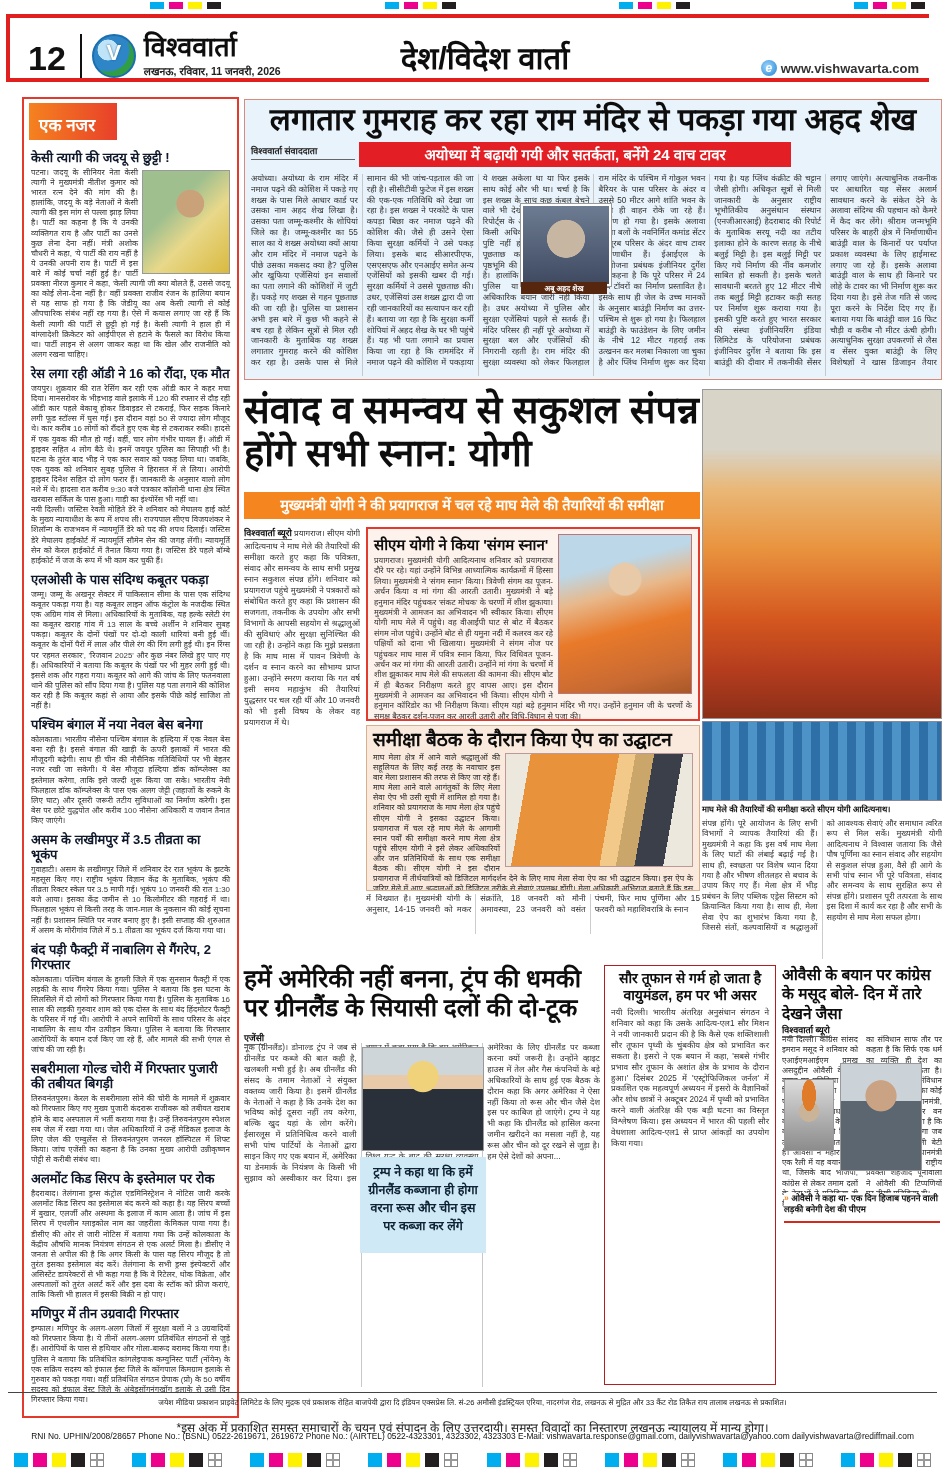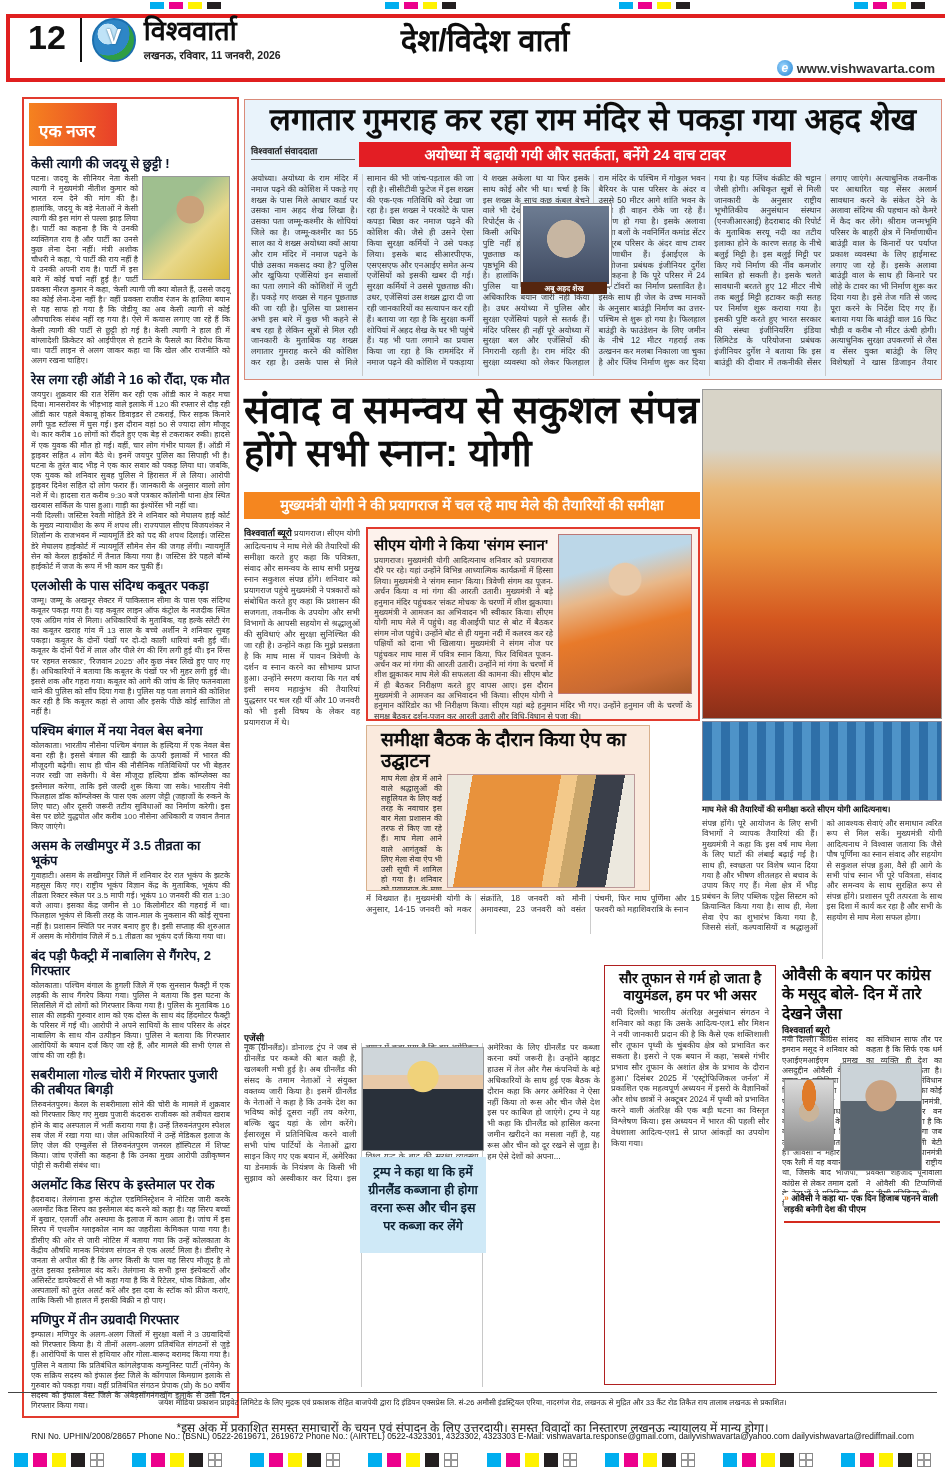--- a/index.html
+++ b/index.html
@@ -11,39 +11,39 @@
   .cmyk-bottom{bottom:6px;left:14px;right:14px;height:14px;}
   .cmyk-group{display:flex;gap:5px;}
   .sw{width:14px;height:7px;}
   .cmyk-bottom .sw{width:14px;height:14px;}
   .sw-c{background:#00aeef}.sw-m{background:#ec008c}.sw-y{background:#fff200}.sw-k{background:#231f20}
   .sw-reg{background:
      linear-gradient(#0000 44%,#999 44% 56%,#0000 56%),
      linear-gradient(90deg,#0000 44%,#999 44% 56%,#0000 56%),#fff;
      border:1px solid #888;box-sizing:border-box;}
   
-  #header{position:absolute;left:6px;top:14px;right:0;height:60px;border:4px solid #e01f1f;border-right:none;
-          display:flex;align-items:flex-start;}
+  #header{position:absolute;left:6px;top:14px;right:16px;height:60px;border:4px solid #e01f1f;border-right:none;
+          display:flex;align-items:flex-end;}
   .pageno{font-size:34px;font-weight:700;color:#111;padding:0 14px 0 18px;}
   .hdr-div{width:2px;height:44px;background:#111;margin-right:10px;}
   .logo{width:40px;height:40px;border-radius:50%;margin-right:8px;flex:0 0 auto;
         background:radial-gradient(circle at 35% 35%,#bfe3f7 0 28%,#2e86c6 29% 58%,#2f9e44 59% 100%);
         border:2px solid #1b6fae;position:relative;}
   .logo:after{content:"V";position:absolute;left:0;right:0;top:4px;text-align:center;color:#fff;font-weight:800;font-size:22px;text-shadow:0 0 2px #14557d;}
   .masthead-name{font-size:27px;font-weight:800;color:#0d0d0d;line-height:1;}
   .masthead-date{font-size:10.5px;font-weight:700;color:#222;margin-top:3px;}
   .section-title{font-size:31px;font-weight:800;color:#0d0d0d;margin-left:120px;white-space:nowrap;}
   .website{margin-left:auto;margin-right:10px;align-self:flex-end;margin-bottom:2px;font-size:13px;font-weight:700;color:#333;display:flex;align-items:center;gap:4px;}
   .eicon{width:16px;height:16px;border-radius:50%;background:radial-gradient(circle at 40% 40%,#9fd8ff,#1e7fd0);color:#fff;
          font-weight:800;font-size:12px;line-height:16px;text-align:center;font-style:italic;}
   
   #sidebar{position:absolute;left:22px;top:97px;width:217px;height:1321px;border:2px solid #e23b2e;
            padding:5px 7px;box-sizing:border-box;overflow:hidden;background:#fff;}
   .eknajar-tab{display:inline-block;background:linear-gradient(90deg,#f5821f,#e8402a);color:#fff;font-weight:800;
-           font-size:17px;padding:16px 22px 4px 10px;margin:-1px 0 4px -2px;}
+           font-size:17px;padding:10px 22px 4px 10px;margin:-1px 0 4px -2px;}
   .brief h4{margin:7px 0 2px 0;font-size:13px;font-weight:800;color:#0f172a;line-height:1.15;}
   .brief p{margin:0;font-size:7.9px;line-height:1.28;text-align:justify;color:#3a3a3a;}
   .brief-photo{float:right;width:86px;height:102px;margin:2px 0 3px 4px;border:1px solid #999;
       background:radial-gradient(circle at 55% 32%,#caa27a 0 16%,#0000 17%),
                  linear-gradient(135deg,#9fbf8f 0 35%,#e8d88a 60%,#d9b93f 100%);}
   
   #main{position:absolute;left:244px;top:97px;width:698px;height:1326px;}
   .abs{position:absolute;box-sizing:border-box;}
   
   #lead-box{left:0;top:2px;width:698px;height:281px;background:#e9f3fb;border:1px solid #d98b7a;overflow:hidden;}
@@ -62,21 +62,21 @@
   #yogi-banner{left:0;top:395px;width:456px;height:27px;background:#f5861f;color:#fff;font-weight:800;
                font-size:14.5px;text-align:center;line-height:27px;overflow:hidden;}
   #yogi-leftcol{left:0;top:430px;width:116px;height:432px;font-size:8.2px;line-height:1.34;text-align:justify;color:#333;overflow:hidden;}
   .byline-sm{font-size:9px;font-weight:800;color:#111;border-bottom:1px solid #666;display:inline-block;margin-bottom:2px;}
   #sangam-box{left:122px;top:430px;width:334px;height:194px;border:2px solid #e23b2e;background:#fdf2ec;padding:5px 6px;overflow:hidden;}
   #sangam-title{font-size:15px;font-weight:800;color:#0d0d0d;margin-bottom:2px;}
   #sangam-body{font-size:8px;line-height:1.3;text-align:justify;color:#333;}
   .bathing-photo{float:right;width:132px;height:158px;margin:0 0 2px 5px;border:1px solid #b77;
       background:radial-gradient(circle at 50% 28%,#e8c9a8 0 12%,#0000 13%),
                  linear-gradient(165deg,#bcd7e8 0 22%,#e8b88a 38%,#e87a2a 58%,#c96a33 85%,#a85828);}
-  #app-box{left:122px;top:628px;width:284px;height:166px;background:#faeadd;border:1px solid #d8b08c;padding:4px 14px;overflow:hidden;}
+  #app-box{left:122px;top:628px;width:334px;height:166px;background:#faeadd;border:1px solid #d8b08c;padding:4px 6px;overflow:hidden;}
   #app-title{font-size:19px;font-weight:800;color:#0d0d0d;line-height:1.1;margin-bottom:2px;}
   #app-body{font-size:7.9px;line-height:1.28;text-align:justify;color:#333;}
   .app-photo{float:right;width:186px;height:112px;margin:0 0 3px 5px;border:1px solid #b99;
       background:linear-gradient(100deg,#ece8de 0 12%,#e8923c 12% 55%,#f3c98a 55% 63%,#caa66a 63% 72%,#3a3f4a 72% 86%,#ece8de 86%);}
   #bridge-text{left:122px;top:797px;width:334px;height:40px;column-count:3;column-gap:9px;column-rule:1px solid #ccc;
       font-size:8.2px;line-height:1.3;text-align:justify;color:#333;overflow:hidden;}
   #puja-photo{left:458px;top:292px;width:240px;height:330px;border:1px solid #999;
       background:linear-gradient(180deg,#d8d4c8 0 18%,#e9b878 30%,#e9943f 48%,#d4571f 70%,#b33c1e 86%,#8a2f18);}
   #pontoon-photo{left:458px;top:624px;width:240px;height:80px;border:1px solid #889;
       background:repeating-linear-gradient(90deg,#2e6fa8 0 9px,#4e93c8 9px 18px),#3c7db5;}
@@ -240,20 +240,21 @@
       <div id="app-body"><span class="app-photo"></span><span>माघ मेला क्षेत्र में आने वाले श्रद्धालुओं की सहूलियत के लिए कई तरह के नवाचार इस बार मेला प्रशासन की तरफ से किए जा रहे हैं। माघ मेला आने वाले आगंतुकों के लिए मेला सेवा ऐप भी उसी सूची में शामिल हो गया है। शनिवार को प्रयागराज के माघ मेला क्षेत्र पहुंचे सीएम योगी ने इसका उद्घाटन किया। प्रयागराज में चल रहे माघ मेले के आगामी स्नान पर्वों की समीक्षा करने माघ मेला क्षेत्र पहुंचे सीएम योगी ने इसे लेकर अधिकारियों और जन प्रतिनिधियों के साथ एक समीक्षा बैठक की। सीएम योगी ने इस दौरान प्रयागराज में तीर्थयात्रियों को डिजिटल मार्गदर्शन देने के लिए माघ मेला सेवा ऐप का भी उद्घाटन किया। इस ऐप के जरिए मेले में आए श्रद्धालुओं को डिजिटल तरीके से सेवाएं उपलब्ध होंगी। मेला अधिकारी अभिराज बताते हैं कि इस ऐप को इस तरह डिजिटली डिजाइन किया गया है कि मेला क्षेत्र के किसी भी हिस्से में बैठा कोई भी श्रद्धालु या पर्यटक अपनी समस्या मेला प्रशासन को अवगत करा सकता है और मेला प्रशासन के कर्मचारी उसका समाधान कर सकेंगे। मेला क्षेत्र के सभी बिजली के खंभों में इसके लिए क्यूआर कोड चिपकाए गए हैं जिन्हें स्कैन करके उसमें खुलने वाले फॉर्म में अपनी समस्या बताकर प्रशासन के पास भेजा जा सकता है। मेला प्रशासन के विभिन्न विभागों की टीमें इसका संज्ञान लेते ही समस्या का निवारण कर देंगी। माघ मेला में पहली बार यह सुविधा दी गई है।</span></div>
     </div>
 
     <div id="bridge-text" class="abs">में विख्यात है। मुख्यमंत्री योगी के अनुसार, 14-15 जनवरी को मकर संक्रांति, 18 जनवरी को मौनी अमावस्या, 23 जनवरी को वसंत पंचमी, फिर माघ पूर्णिमा और 15 फरवरी को महाशिवरात्रि के स्नान</div>
 
     <div id="puja-photo" class="abs"></div>
     <div id="pontoon-photo" class="abs"></div>
     <div id="yogi-photo-cap" class="abs">माघ मेले की तैयारियों की समीक्षा करते सीएम योगी आदित्यनाथ।</div>
     <div id="yogi-cont" class="abs">संपन्न होंगे। पूरे आयोजन के लिए सभी विभागों ने व्यापक तैयारियां की हैं। मुख्यमंत्री ने कहा कि इस वर्ष माघ मेला के लिए घाटों की लंबाई बढ़ाई गई है। साथ ही, स्वच्छता पर विशेष ध्यान दिया गया है और भीषण शीतलहर से बचाव के उपाय किए गए हैं। मेला क्षेत्र में भीड़ प्रबंधन के लिए पब्लिक एड्रेस सिस्टम को क्रियान्वित किया गया है। साथ ही, मेला सेवा ऐप का शुभारंभ किया गया है, जिससे संतों, कल्पवासियों व श्रद्धालुओं को आवश्यक सेवाएं और समाधान त्वरित रूप से मिल सकें। मुख्यमंत्री योगी आदित्यनाथ ने विश्वास जताया कि जैसे पौष पूर्णिमा का स्नान संवाद और सहयोग से सकुशल संपन्न हुआ, वैसे ही आगे के सभी पांच स्नान भी पूरे पवित्रता, संवाद और समन्वय के साथ सुरक्षित रूप से संपन्न होंगे। प्रशासन पूरी तत्परता के साथ इस दिशा में कार्य कर रहा है और सभी के सहयोग से माघ मेला सफल होगा।</div>
 
+    <div id="trump-headline" class="abs">हमें अमेरिकी नहीं बनना, ट्रंप की धमकी पर ग्रीनलैंड के सियासी दलों की दो-टूक</div>
     <div id="trump-byline" class="abs">
       <span class="byline-sm">एजेंसी</span>
     </div>
     <div id="trump-body" class="abs">नूक (ग्रीनलैंड)। डोनाल्ड ट्रंप ने जब से ग्रीनलैंड पर कब्जे की बात कही है, खलबली मची हुई है। अब ग्रीनलैंड की संसद के तमाम नेताओं ने संयुक्त वक्तव्य जारी किया है। इसमें ग्रीनलैंड के नेताओं ने कहा है कि उनके देश का भविष्य कोई दूसरा नहीं तय करेगा, बल्कि खुद यहां के लोग करेंगे। ईसारलूस में प्रतिनिधित्व करने वाली सभी पांच पार्टियों के नेताओं द्वारा साइन किए गए एक बयान में, अमेरिका या डेनमार्क के नियंत्रण के किसी भी सुझाव को अस्वीकार कर दिया। इस बयान में कहा गया है कि हम अमेरिकन नहीं बनना चाहते हैं। हमें डैनिश नहीं होना चाहते। हम सिर्फ ग्रीनलैंड वाले बनकर रहना चाहते हैं। अगर हम ग्रीनलैंड नहीं लेते हैं, तो रूस या चीन आपके पड़ोसी बन जाएंगे। ऐसे किसी भी कदम को साफ तौर पर खारिज कर दिया है। डेनमार्क की प्रधानमंत्री मेटे फ्रेडरिक्सन ने चेतावनी दी है कि ग्रीनलैंड पर अमेरिकी हमला नाटो और दूसरे विश्व युद्ध के बाद की सुरक्षा व्यवस्था का अंत होगा। अमेरिकी राष्ट्रपति डोनाल्ड ट्रम्प ने शुक्रवार को बताया कि अमेरिका के लिए ग्रीनलैंड पर कब्जा करना क्यों जरूरी है। उन्होंने व्हाइट हाउस में तेल और गैस कंपनियों के बड़े अधिकारियों के साथ हुई एक बैठक के दौरान कहा कि अगर अमेरिका ने ऐसा नहीं किया तो रूस और चीन जैसे देश इस पर काबिज हो जाएंगे। ट्रम्प ने यह भी कहा कि ग्रीनलैंड को हासिल करना जमीन खरीदने का मसला नहीं है, यह रूस और चीन को दूर रखने से जुड़ा है। हम ऐसे देशों को अपना...</div>
     <div id="trump-photo" class="abs"></div>
     <div id="trump-quote" class="abs">ट्रम्प ने कहा था कि हमें ग्रीनलैंड कब्जाना ही होगा वरना रूस और चीन इस पर कब्जा कर लेंगे</div>
 
     <div id="solar-box" class="abs">
       <div id="solar-headline">सौर तूफान से गर्म हो जाता है वायुमंडल, हम पर भी असर</div>
       <div id="solar-body">नयी दिल्ली। भारतीय अंतरिक्ष अनुसंधान संगठन ने शनिवार को कहा कि उसके आदित्य-एल1 सौर मिशन ने नयी जानकारी प्रदान की है कि कैसे एक शक्तिशाली सौर तूफान पृथ्वी के चुंबकीय क्षेत्र को प्रभावित कर सकता है। इसरो ने एक बयान में कहा, 'सबसे गंभीर प्रभाव सौर तूफान के अशांत क्षेत्र के प्रभाव के दौरान हुआ।' दिसंबर 2025 में 'एस्ट्रोफिजिकल जर्नल' में प्रकाशित एक महत्वपूर्ण अध्ययन में इसरो के वैज्ञानिकों और शोध छात्रों ने अक्टूबर 2024 में पृथ्वी को प्रभावित करने वाली अंतरिक्ष की एक बड़ी घटना का विस्तृत विश्लेषण किया। इस अध्ययन में भारत की पहली सौर वेधशाला आदित्य-एल1 से प्राप्त आंकड़ों का उपयोग किया गया।</div>

